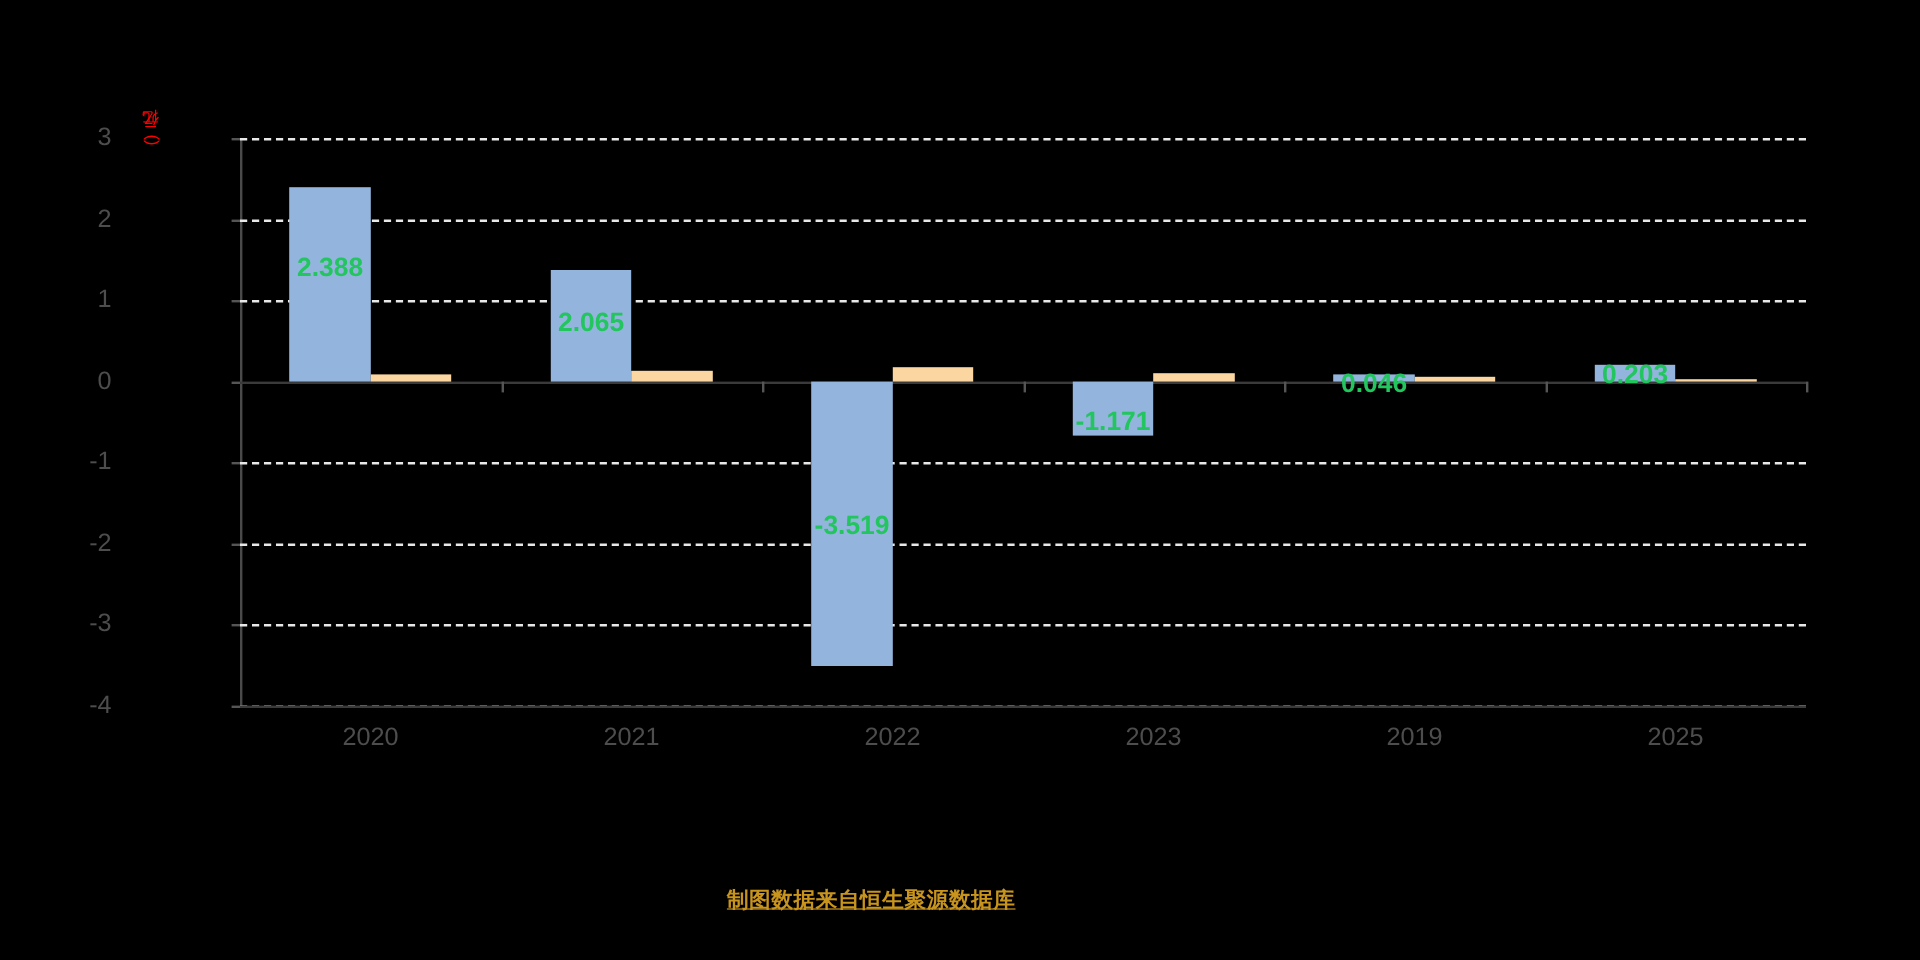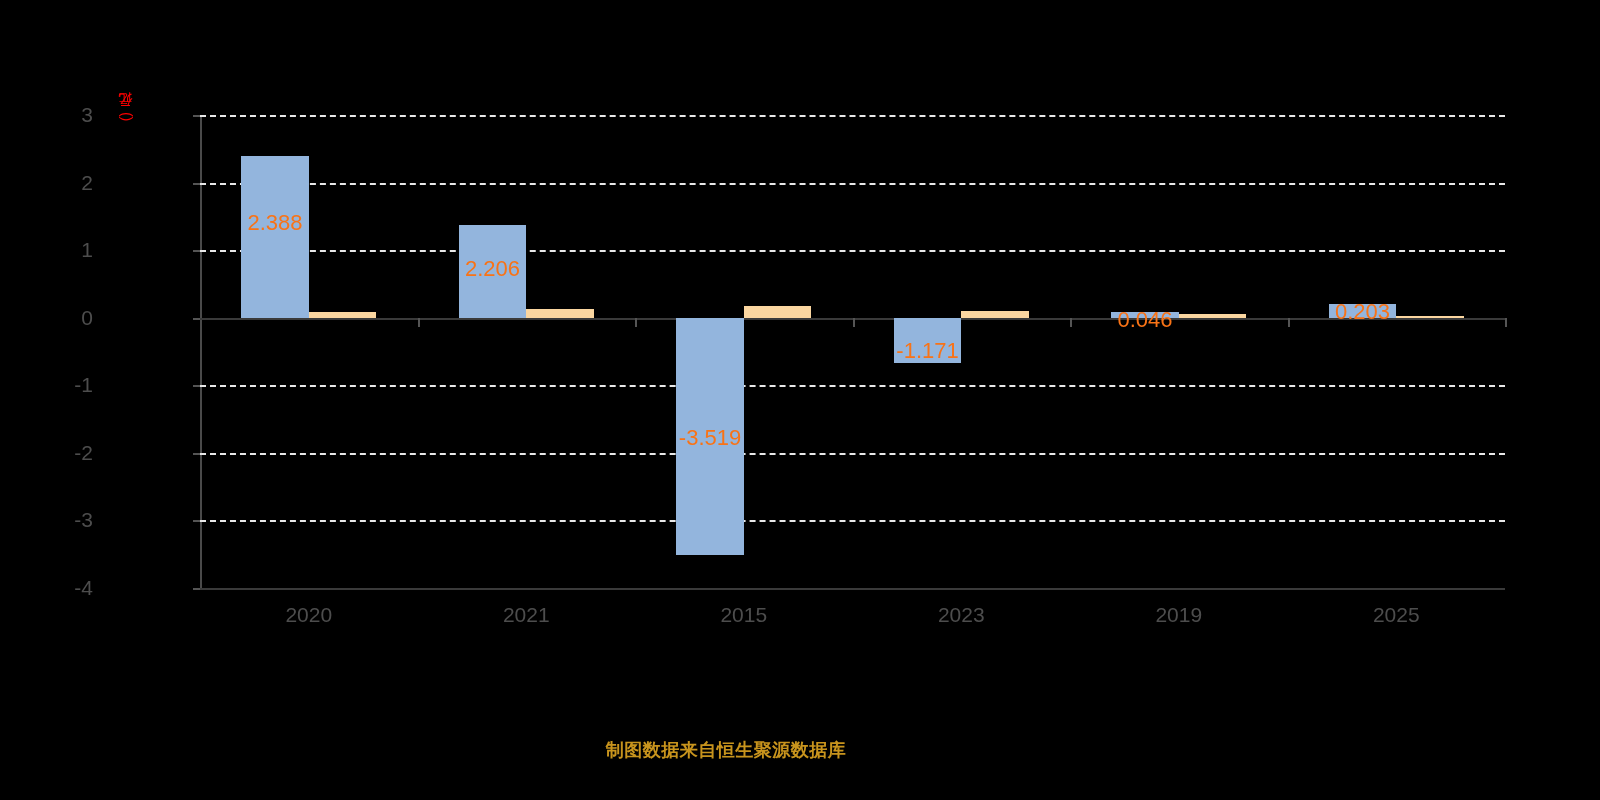--- a/index.html
+++ b/index.html
@@ -65,23 +65,24 @@
   
   .bar{
     position:absolute;
     box-sizing:border-box;
   }
   .bar.profit{background:#93b5dd;}
   .bar.fee{background:#fbd6a0;}
 
   .bar-label{
     position:absolute;
-    font-size:22px;color:#f97316;
+    font-size:22px;color:#22c55e;
     white-space:nowrap;
     transform:translateX(-50%);
+    font-weight:bold;
   }
 
   .xtick-mark{
     position:absolute;top:0;width:0;height:9px;
     border-left:2px solid #555;
   }
   .xtick-label{
     position:absolute;
     top:488px;
     width:120px;text-align:center;
@@ -97,20 +98,21 @@
   .legend-item{display:flex;align-items:center;gap:11px;}
   .legend-swatch{width:46px;height:22px;border-radius:4px;}
   .legend-label{font-size:21px;color:#4d4d4d;}
 
   
   .footer{
     position:absolute;left:0;top:738px;width:1452px;
     text-align:center;
     font-size:18px;font-weight:bold;color:#c8941d;
     letter-spacing:0.5px;
+    text-decoration:underline;
   }
 </style>
 </head>
 <body>
 
 <div class="canvas">
 
 
   <div class="y-unit">(亿元)</div>
 
@@ -141,28 +143,28 @@
       <div class="ytick-mark" style="top: 473px;"></div>
       <div class="ytick-label" style="top: 473px;">-4</div>
       <div class="x-axis-line" style="top: 473px;"></div>
       <div class="xtick-mark" style="left: 217.5px; top: 202.714px;"></div>
       <div class="bar profit" title="净利润 2020: 2.388" style="left: 41.325px; top: 41.3537px; width: 67.425px; height: 161.361px; background: rgb(147, 181, 221);"></div>
       <div class="bar-label" style="left: 75.0375px; top: 94.6027px;">2.388</div>
       <div class="bar fee" title="管理费 2020: 0.08" style="left: 108.75px; top: 197.309px; width: 67.425px; height: 5.40571px; background: rgb(251, 214, 160);"></div>
       <div class="xtick-label" style="left: 108.75px;">2020</div>
       <div class="xtick-mark" style="left: 435px; top: 202.714px;"></div>
       <div class="bar profit" title="净利润 2021: 1.367" style="left: 258.825px; top: 110.344px; width: 67.425px; height: 92.3701px; background: rgb(147, 181, 221);"></div>
-      <div class="bar-label" style="left: 292.537px; top: 140.826px;">2.206</div>
+      <div class="bar-label" style="left: 292.537px; top: 140.826px;">2.065</div>
       <div class="bar fee" title="管理费 2021: 0.13" style="left: 326.25px; top: 193.93px; width: 67.425px; height: 8.78429px; background: rgb(251, 214, 160);"></div>
       <div class="xtick-label" style="left: 326.25px;">2021</div>
       <div class="xtick-mark" style="left: 652.5px; top: 202.714px;"></div>
       <div class="bar profit" title="净利润 2022: -3.519" style="left: 476.325px; top: 202.714px; width: 67.425px; height: 237.784px; background: rgb(147, 181, 221);"></div>
       <div class="bar-label" style="left: 510.037px; top: 309.717px;">-3.519</div>
       <div class="bar fee" title="管理费 2022: 0.18" style="left: 543.75px; top: 190.551px; width: 67.425px; height: 12.1629px; background: rgb(251, 214, 160);"></div>
-      <div class="xtick-label" style="left: 543.75px;">2015</div>
+      <div class="xtick-label" style="left: 543.75px;">2022</div>
       <div class="xtick-mark" style="left: 870px; top: 202.714px;"></div>
       <div class="bar profit" title="净利润 2023: -0.675" style="left: 693.825px; top: 202.714px; width: 67.425px; height: 45.6107px; background: rgb(147, 181, 221);"></div>
       <div class="bar-label" style="left: 727.538px; top: 223.239px;">-1.171</div>
       <div class="bar fee" title="管理费 2023: 0.095" style="left: 761.25px; top: 196.295px; width: 67.425px; height: 6.41929px; background: rgb(251, 214, 160);"></div>
       <div class="xtick-label" style="left: 761.25px;">2023</div>
       <div class="xtick-mark" style="left: 1087.5px; top: 202.714px;"></div>
       <div class="bar profit" title="净利润 2024: 0.087" style="left: 911.325px; top: 196.836px; width: 67.425px; height: 5.87871px; background: rgb(147, 181, 221);"></div>
       <div class="bar-label" style="left: 945.038px; top: 191.836px;">0.046</div>
       <div class="bar fee" title="管理费 2024: 0.055" style="left: 978.75px; top: 198.998px; width: 67.425px; height: 3.71643px; background: rgb(251, 214, 160);"></div>
       <div class="xtick-label" style="left: 978.75px;">2019</div>

